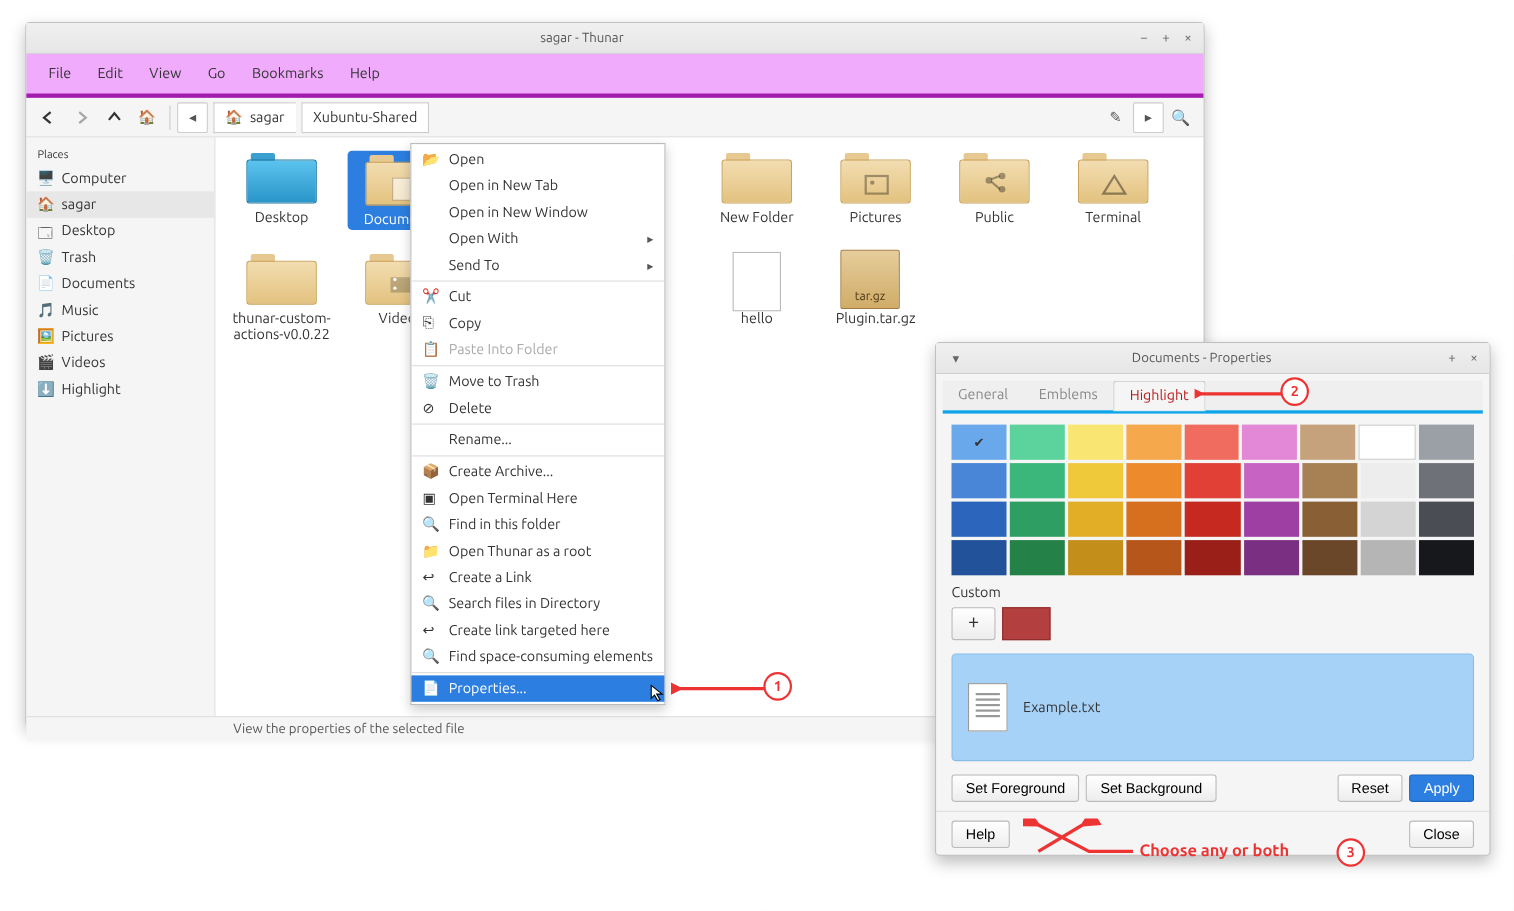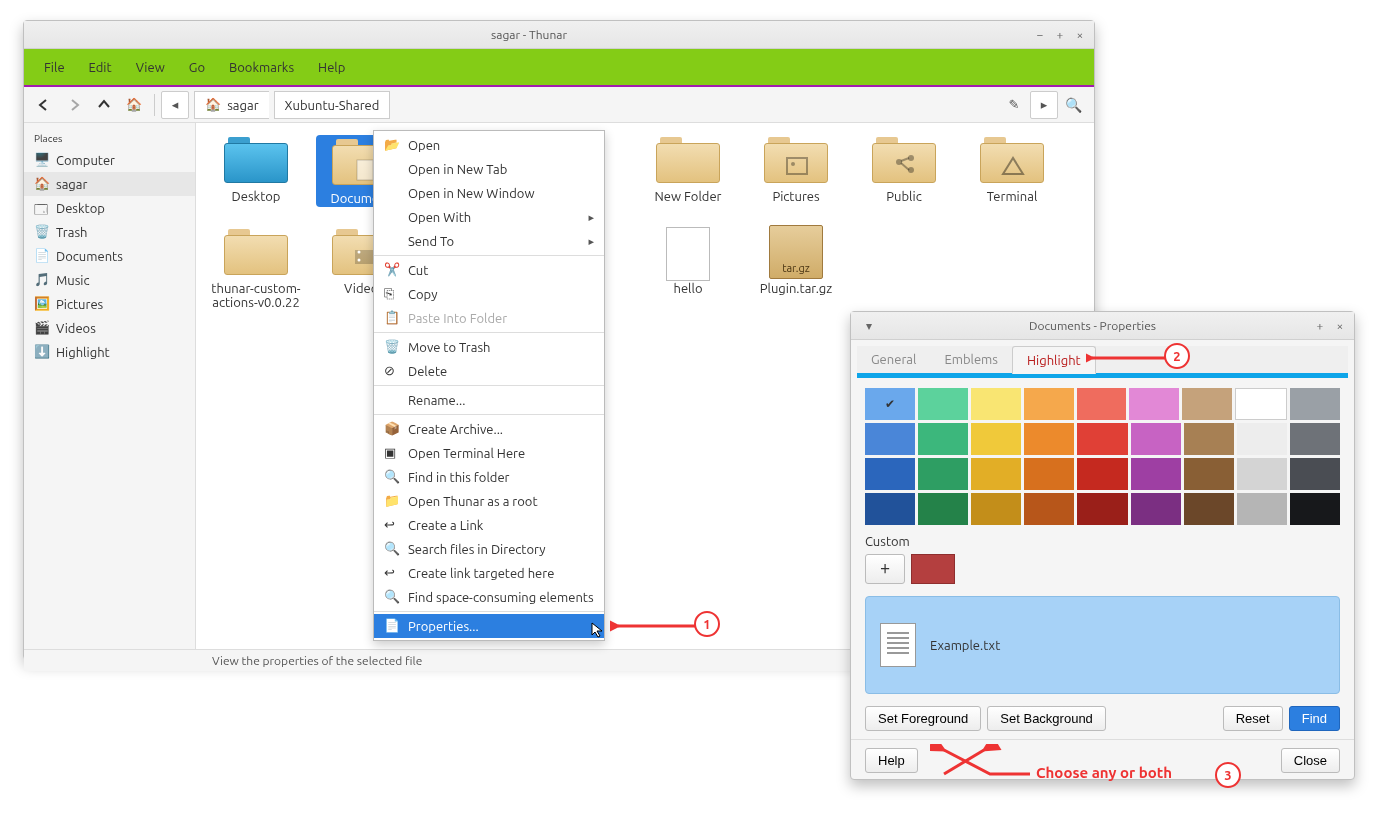--- a/index.html
+++ b/index.html
@@ -1,47 +1,47 @@
 <!DOCTYPE html>
 <html><head>
 <meta charset="utf-8">
 <style>
 * { box-sizing: border-box; margin: 0; padding: 0; }
 body { font-family: "Segoe UI", Ubuntu, "Noto Sans", sans-serif; font-size: 13px; color: #333; background: #fff; width: 1376px; height: 828px; position: relative; }
 .window { position: absolute; background: #f5f5f5; border: 1px solid #c0c0c0; border-radius: 4px; box-shadow: 0 6px 14px rgba(0,0,0,0.25); }
 .titlebar { height: 28px; display: flex; align-items: center; background: linear-gradient(#f0f0f0,#e6e6e6); border-bottom: 1px solid #d0d0d0; padding: 0 6px; color: #555; font-size: 12px; }
 .titlebar .title { flex: 1; text-align: center; }
 .titlebar .wb { width: 16px; height: 16px; margin-left: 4px; display: inline-flex; align-items: center; justify-content: center; color: #666; cursor: pointer; }
-.menubar { height: 28px; display: flex; align-items: center; padding: 18px 8px; background: #84cc16; border-bottom: 2px solid #a21caf; }
+.menubar { height: 28px; display: flex; align-items: center; padding: 18px 8px; background: #f0abfc; border-bottom: 4px solid #a21caf; }
 .menubar span { padding: 4px 12px; cursor: pointer; }
 .toolbar { height: 36px; display: flex; align-items: center; padding: 2px 6px; background: #f5f5f5; border-bottom: 1px solid #ddd; gap: 2px; }
 .tbbtn { width: 28px; height: 28px; display: inline-flex; align-items: center; justify-content: center; border-radius: 2px; cursor: pointer; color: #555; }
 .pathseg { display: inline-flex; align-items: center; height: 28px; padding: 0 10px; border: 1px solid #ccc; background: #fff; margin-left: 3px; cursor: pointer; }
 .pathseg.first { border-right: none; }
 .mainrow { display: flex; height: calc(100% - 112px); }
 .sidebar { width: 172px; background: #f5f5f5; border-right: 1px solid #ddd; padding-top: 6px; }
 .sidebar h4 { font-weight: normal; font-size: 10px; padding: 4px 10px; }
 .sidebar .item { display: flex; align-items: center; padding: 4px 10px; gap: 6px; cursor: pointer; }
 .sidebar .item.sel { background: #e7e7e7; }
 .sidebar .ico { width: 16px; height: 16px; display: inline-block; }
 .filearea { flex: 1; background: #fff; display: flex; flex-wrap: wrap; align-content: flex-start; padding: 12px; gap: 20px 28px; position: relative; }
 .fileitem { width: 96px; text-align: center; cursor: pointer; }
-.fileitem .fi-icon { width: 64px; height: 50px; margin: 0 auto 4px; border-radius: 4px; display: flex; align-items: center; justify-content: center; }
+.fileitem .fi-icon { width: 64px; height: 50px; margin: 0 auto 4px; border-radius: 4px; display: flex; align-items: center; }
 .fileitem.highlighted { background: #2c7fe0; border-radius: 4px; padding: 2px; }
 .fileitem.highlighted span { color: #fff; }
 .statusbar { height: 22px; border-top: 1px solid #ddd; padding: 2px 8px; display: flex; align-items: center; color: #555; background: #f5f5f5; font-size: 12px; }
 .ctxmenu { position: absolute; background: #fff; border: 1px solid #bbb; box-shadow: 0 4px 10px rgba(0,0,0,0.2); width: 232px; font-size: 13px; padding: 2px 0; }
 .ctxitem { display: flex; align-items: center; padding: 4px 10px; gap: 8px; cursor: pointer; }
 .ctxitem .cico { width: 16px; height: 16px; flex-shrink: 0; display: inline-block; }
 .ctxitem.disabled { color: #aaa; }
 .ctxitem.sel { background: #2c7fe0; color: #fff; }
 .ctxsep { border-top: 1px solid #ddd; margin: 2px 0; }
 .ctxitem .sub { margin-left: auto; font-size: 11px; color: #555; }
 .props { left: 850px; top: 311px; width: 505px; }
-.tabs { display: flex; border-bottom: 5px solid #0ea5e9; background: #efefef; }
+.tabs { display: flex; border-bottom: 3px solid #0ea5e9; background: #efefef; }
 .tabs .tab { padding: 6px 14px; color: #888; cursor: pointer; }
 .tabs .tab.active { background: #f5f5f5; color: #b91c1c; border: 1px solid #ccc; border-bottom: 1px solid #f5f5f5; margin-bottom: -1px; border-radius: 3px 3px 0 0; }
 .colorrow { display: flex; gap: 3px; padding: 0 14px; }
 .swatch { flex: 1; height: 32px; cursor: pointer; display: flex; align-items: center; justify-content: center; }
 .swatch.sel::after { content: "✔"; color: #333; font-size: 12px; }
 .custom { padding: 6px 14px; }
 .preview { margin: 6px 14px; background: #a7d2f7; border: 1px solid #8abde6; border-radius: 4px; display: flex; align-items: center; padding: 26px 14px; gap: 14px; }
 .txticon { width: 36px; height: 44px; background: #fff; border: 1px solid #999; position: relative; }
 .txticon::before { content: ""; position: absolute; left: 6px; right: 6px; top: 8px; height: 2px; background: #999; box-shadow: 0 5px 0 #999, 0 10px 0 #999, 0 15px 0 #999, 0 20px 0 #999; }
 .btnrow { display: flex; padding: 6px 14px; gap: 6px; }
@@ -413,21 +413,21 @@
   </div>
   <div class="preview">
     <div class="txticon"></div>
     <span>Example.txt</span>
   </div>
   <div class="btnrow">
     <button class="btn">Set Foreground</button>
     <button class="btn">Set Background</button>
     <span class="spacer"></span>
     <button class="btn">Reset</button>
-    <button class="btn primary">Find</button>
+    <button class="btn primary">Apply</button>
   </div>
   <div style="height:1px;background:#ddd;margin:2px 0"></div>
   <div class="btnrow">
     <button class="btn">Help</button>
     <span class="spacer"></span>
     <button class="btn">Close</button>
   </div>
 </div>
 
 <svg class="annotation" style="left:610px;top:614px;width:110px;height:24px">

